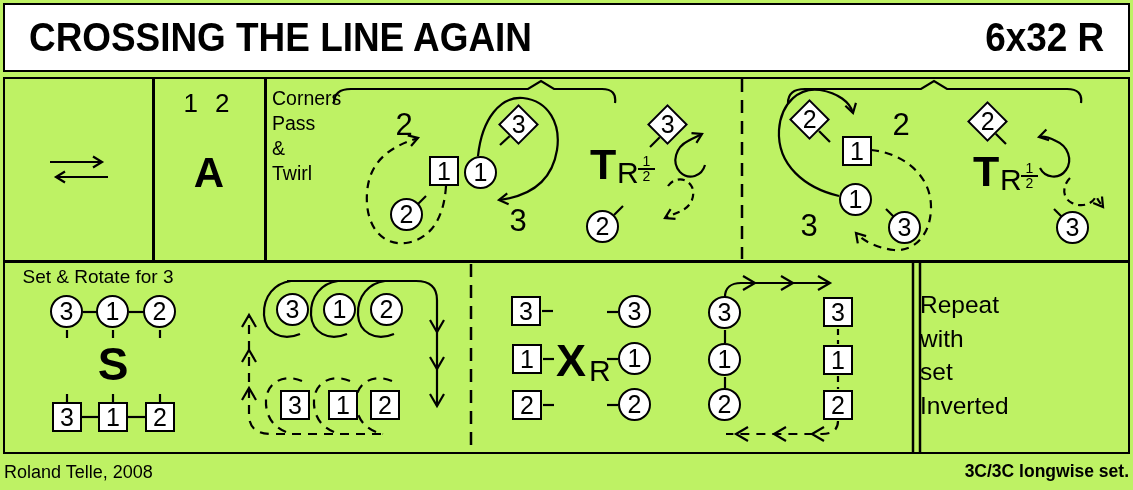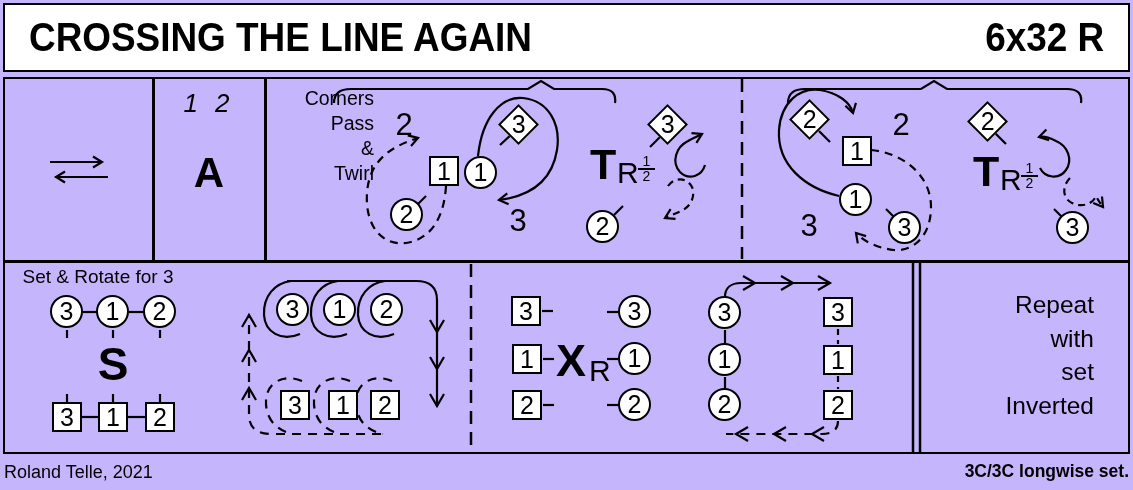--- a/index.html
+++ b/index.html
@@ -1,16 +1,16 @@
 <!DOCTYPE html>
 <html><head>
 <meta charset="utf-8">
 <style>
   html,body{margin:0;padding:0;background:#fff;}
-  .page{position:relative;width:1133px;height:490px;background:#c4b5fd;color:#000;
+  .page{position:relative;width:1133px;height:490px;background:#bef264;color:#000;
         font-family:"Liberation Sans",sans-serif;overflow:hidden;}
   svg.overlay{position:absolute;left:0;top:0;z-index:1;}
   
   .titlebox{position:absolute;left:3px;top:3px;width:1127px;height:69px;border:2.5px solid #000;
             box-sizing:border-box;display:flex;align-items:center;justify-content:space-between;
             padding:0 24px;z-index:2;background:#fff;}
   .title{font-weight:bold;font-size:41px;white-space:nowrap;transform:scaleX(.9);transform-origin:0 50%;}
   .meta{font-weight:bold;font-size:41px;white-space:nowrap;transform:scaleX(.9);transform-origin:100% 50%;}
   .gridbox{position:absolute;left:3px;top:77px;width:1127px;height:377px;border:2.5px solid #000;box-sizing:border-box;z-index:0;}
   .rowline{position:absolute;left:3px;top:260px;width:1127px;height:2.5px;background:#000;z-index:1;}
@@ -18,21 +18,21 @@
   
   .tok{position:absolute;box-sizing:border-box;background:#fff;border:2.5px solid #000;
        display:flex;align-items:center;justify-content:center;font-size:25px;line-height:1;z-index:3;}
   .circle{width:33px;height:33px;border-radius:50%;}
   .square{width:30px;height:30px;}
   .diamond{width:29px;height:29px;transform:rotate(45deg);}
   .diamond span{transform:rotate(-45deg);}
   
   .txt{position:absolute;z-index:3;line-height:1;}
   .num{position:absolute;z-index:3;font-size:31px;transform:translate(-50%,-50%);}
-  .caption{white-space:pre-line;text-align:right;}
+  .caption{white-space:pre-line;text-align:left;}
   .turn{position:absolute;z-index:3;width:82px;height:62px;}
   .turn .t{position:absolute;left:0;top:0;font-weight:bold;font-size:43px;line-height:1;}
   .turn .r{position:absolute;left:27px;top:15px;font-size:30px;line-height:1;}
   .turn .fr{position:absolute;left:48px;top:12px;width:17px;text-align:center;font-size:14px;line-height:13px;}
   .turn .fr .n{display:block;border-bottom:2px solid #000;}
   .turn .fr .d{display:block;}
   .cross{position:absolute;z-index:3;width:70px;height:50px;}
   .cross .x{position:absolute;left:0;top:0;font-weight:bold;font-size:45px;line-height:1;}
   .cross .r{position:absolute;left:33px;top:18px;font-size:30px;line-height:1;}
 </style>
@@ -145,21 +145,21 @@
   <div class="titlebox">
     <span class="title">CROSSING THE LINE AGAIN</span>
     <span class="meta">6x32 R</span>
   </div>
 
   <div class="gridbox"></div>
   <div class="rowline"></div>
   <div class="vsolid" style="left:152px;"></div>
   <div class="vsolid" style="left:264px;"></div>
 
-  <div class="txt" style="left:153px;top:90px;width:112px;text-align:center;font-size:26px;letter-spacing:5px;font-style:italic;">1 2</div>
+  <div class="txt" style="left:153px;top:90px;width:112px;text-align:center;font-size:26px;letter-spacing:5px;">1 2</div>
   <div class="txt" style="left:153px;top:152px;width:112px;text-align:center;font-size:42px;font-weight:bold;">A</div>
 
   <div class="txt caption" style="left:272px;top:86px;width:102px;font-size:19.5px;line-height:25px;">Corners
 Pass
 &amp;
 Twirl</div>
   <div class="num" style="left:404px;top:125px;">2</div>
   <div class="num" style="left:518px;top:221px;">3</div>
   <div class="num" style="left:901px;top:125px;">2</div>
   <div class="num" style="left:809px;top:226px;">3</div>
@@ -299,16 +299,16 @@
     </div>
   <div class="tok square" style="left:823px;top:390px;">
       <span>2</span>
     </div>
 
   <div class="txt caption" style="left:920px;top:288px;width:174px;font-size:24.5px;line-height:33.5px;">Repeat
 with
 set
 Inverted</div>
 
-  <div class="txt" style="left:4px;top:463px;font-size:18px;">Roland Telle, 2021</div>
+  <div class="txt" style="left:4px;top:463px;font-size:18px;">Roland Telle, 2008</div>
   <div class="txt" style="right:4px;top:463px;font-size:17.5px;font-weight:bold;">3C/3C longwise set.</div>
 
 </div>
 
 </body></html>

